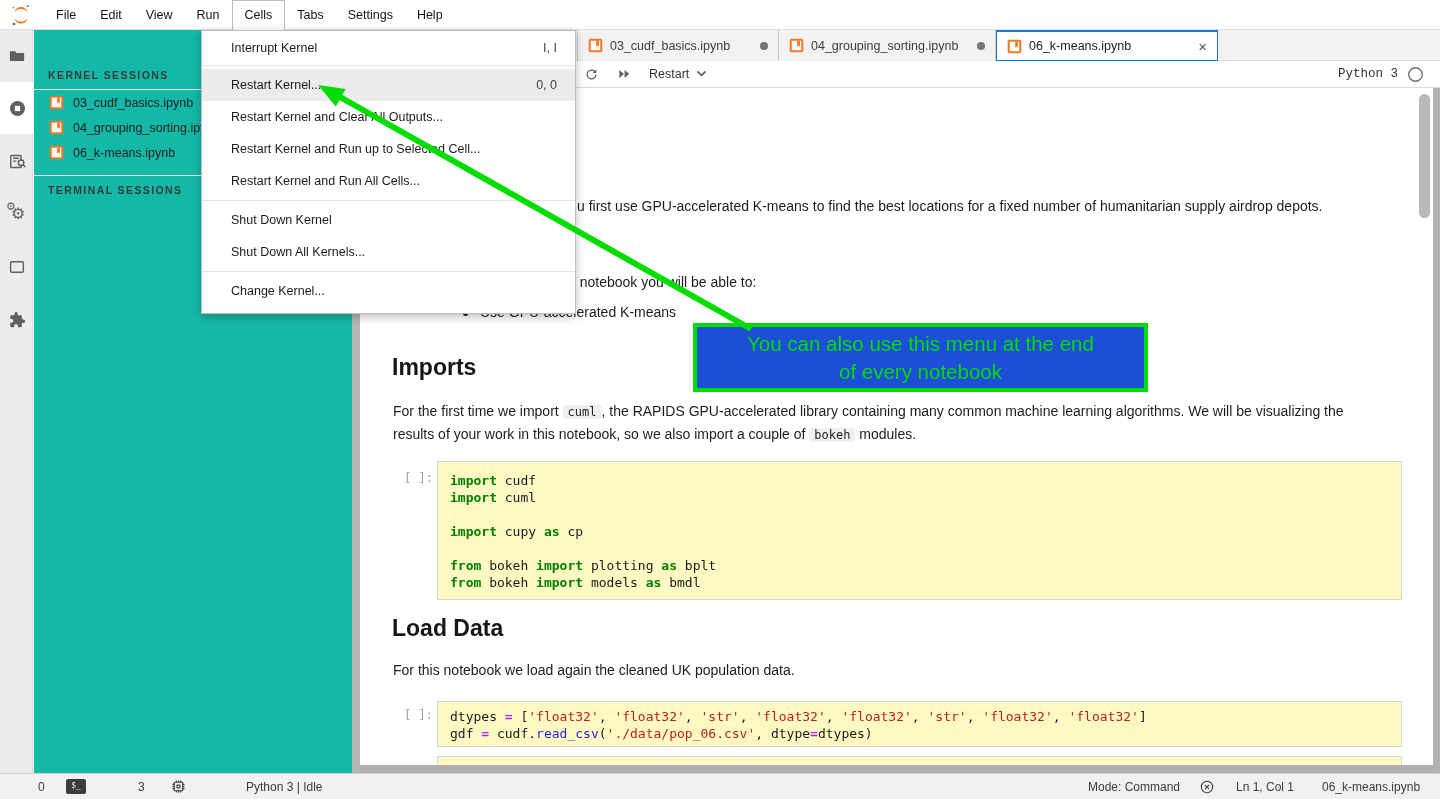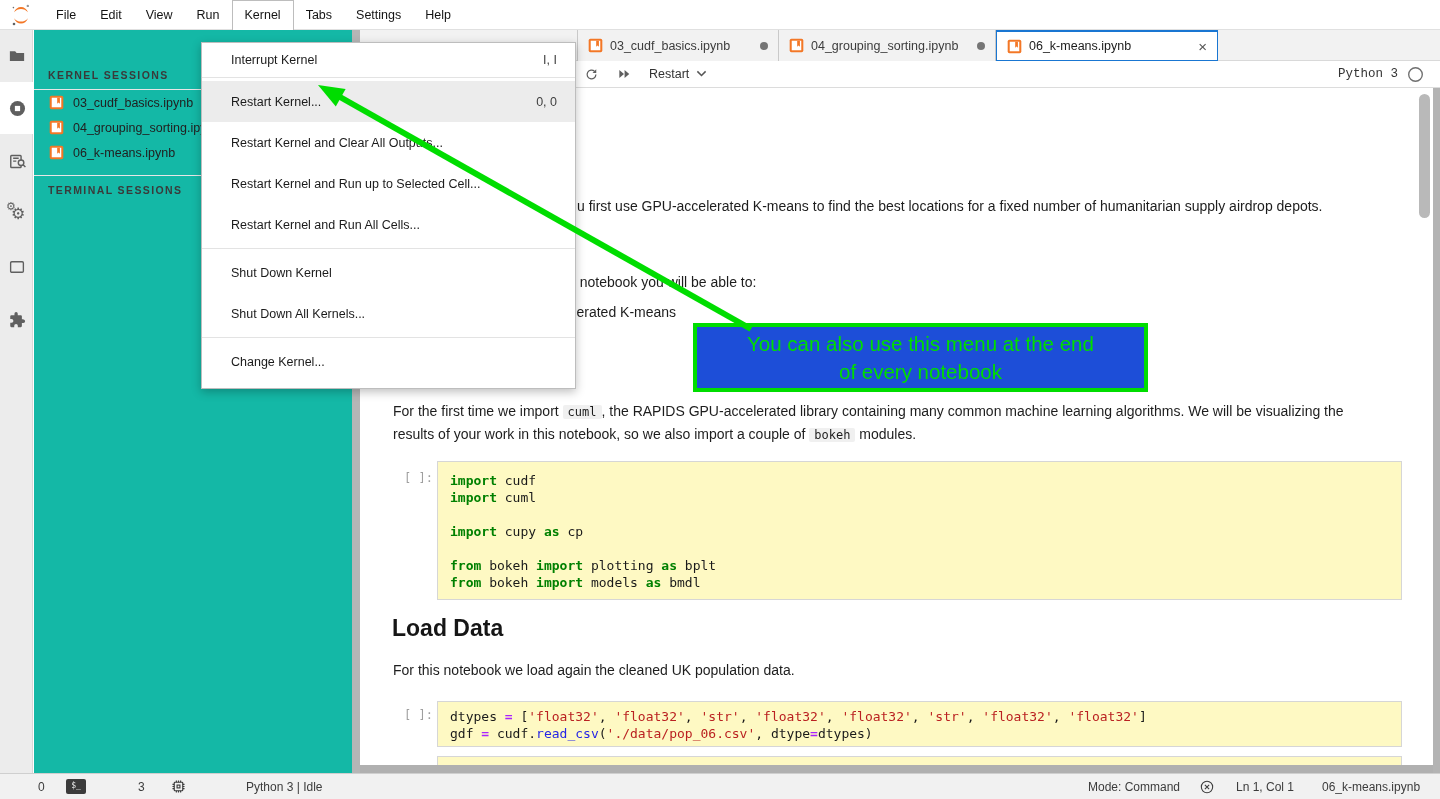--- a/index.html
+++ b/index.html
@@ -76,23 +76,23 @@
 
   
   .statusbar{position:absolute;left:0;top:773px;width:1440px;height:26px;background:#f1f1f1;
              border-top:1px solid #cfcfcf;box-sizing:border-box;font-size:12px;color:#3c3c3c;z-index:45;}
   .sb{position:absolute;top:0;height:25px;display:flex;align-items:center;}
   .term-badge{display:inline-flex;align-items:flex-start;justify-content:center;width:20px;height:15px;
               background:#3b3b3b;border-radius:2px;color:#efefef;font-family:"DejaVu Sans Mono",monospace;
               font-size:8px;line-height:13px;}
 
   
-  .dropdown{position:absolute;left:201px;top:42px;width:375px;background:#fff;border:1px solid #bdbdbd;
+  .dropdown{position:absolute;left:201px;top:30px;width:375px;background:#fff;border:1px solid #bdbdbd;
             box-shadow:0 3px 9px rgba(0,0,0,.25);box-sizing:border-box;padding:3px 0 6px;z-index:60;}
-  .dd-item{height:41px;display:flex;align-items:center;justify-content:space-between;
+  .dd-item{height:32px;display:flex;align-items:center;justify-content:space-between;
            padding:0 18px 0 29px;font-size:12.5px;color:#1b1b1b;}
   .dd-item.tall{height:28px;}
   .dd-item.hl{background:#ececec;}
   .dd-short{color:#3f3f3f;}
   .dd-sep{height:1px;background:#e3e3e3;margin:3px 0;}
 
   
   .annot-box{position:absolute;left:693px;top:323px;width:455px;height:69px;box-sizing:border-box;
              border:4px solid #00dd00;background:#1d4ed8;z-index:70;display:flex;flex-direction:column;
              align-items:center;justify-content:center;color:#00dd00;font-size:20.5px;line-height:28px;text-align:center;}
@@ -108,21 +108,21 @@
       <path d="M5 9.3C6.3 5.9 8.9 3.9 12 3.9s5.7 2 7 5.4c-1.8-2.2-4.3-3.4-7-3.4S6.8 7.1 5 9.3z" fill="#f37726"></path>
       <circle cx="18.8" cy="2.9" r="1.2" fill="#989798"></circle>
         <circle cx="4.4" cy="4.6" r=".8" fill="#6f7070"></circle>
         <circle cx="5" cy="21" r="1.3" fill="#616262"></circle>
     </svg>
   </span>
   <div class="menu-item">File</div>
   <div class="menu-item">Edit</div>
   <div class="menu-item">View</div>
   <div class="menu-item">Run</div>
-  <div class="menu-item active">Kernel</div>
+  <div class="menu-item active">Cells</div>
   <div class="menu-item">Tabs</div>
   <div class="menu-item">Settings</div>
   <div class="menu-item">Help</div>
 </div>
 
 <div class="leftstrip">
   <div class="strip-btn" style="top:0;">
     <svg width="18" viewBox="0 0 24 24" fill="#5f5f5f">
         <path d="M2.5 5.5h7l2 2.5h10v10.5h-19z"></path>
       </svg>

